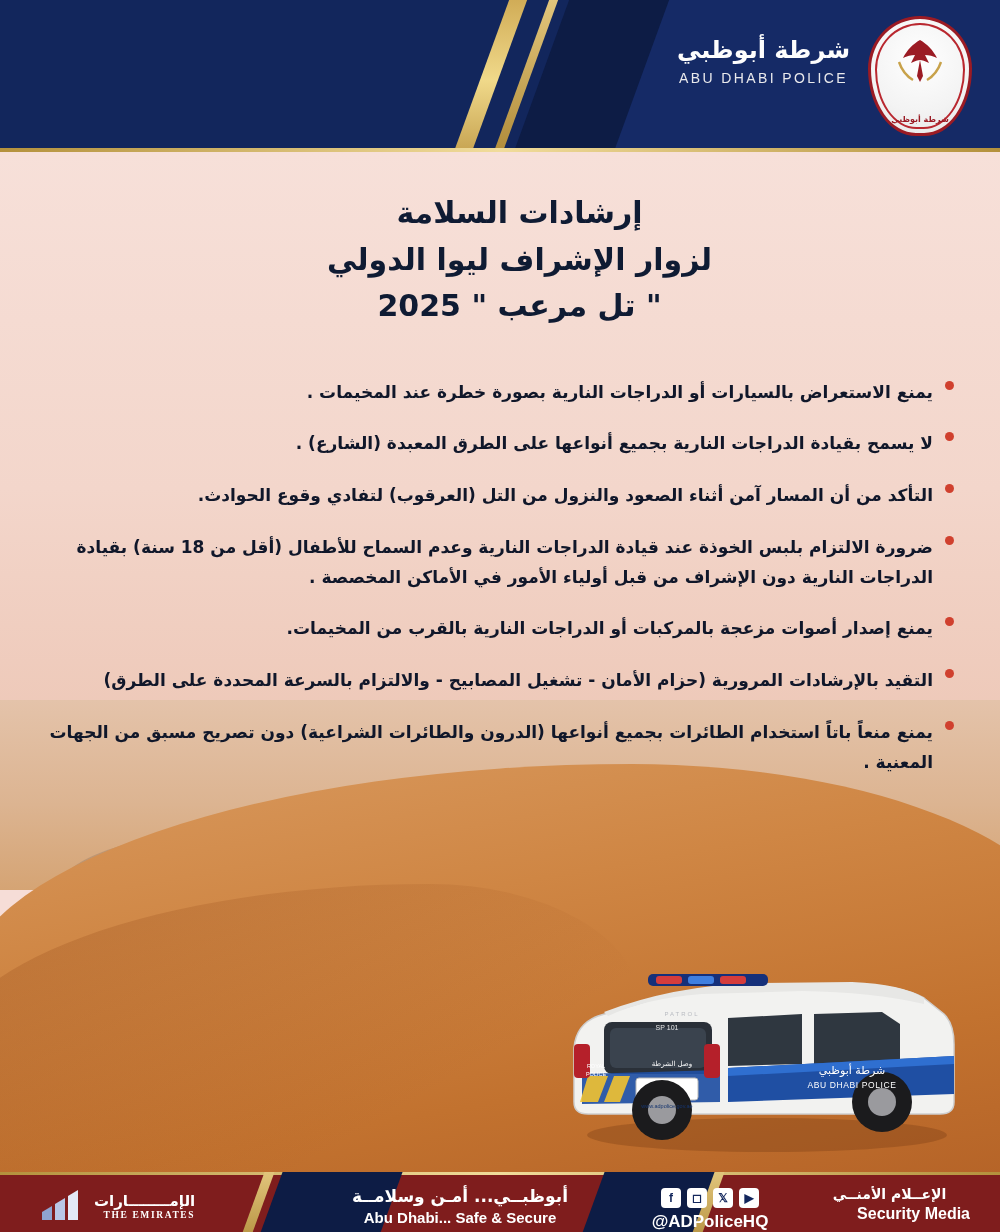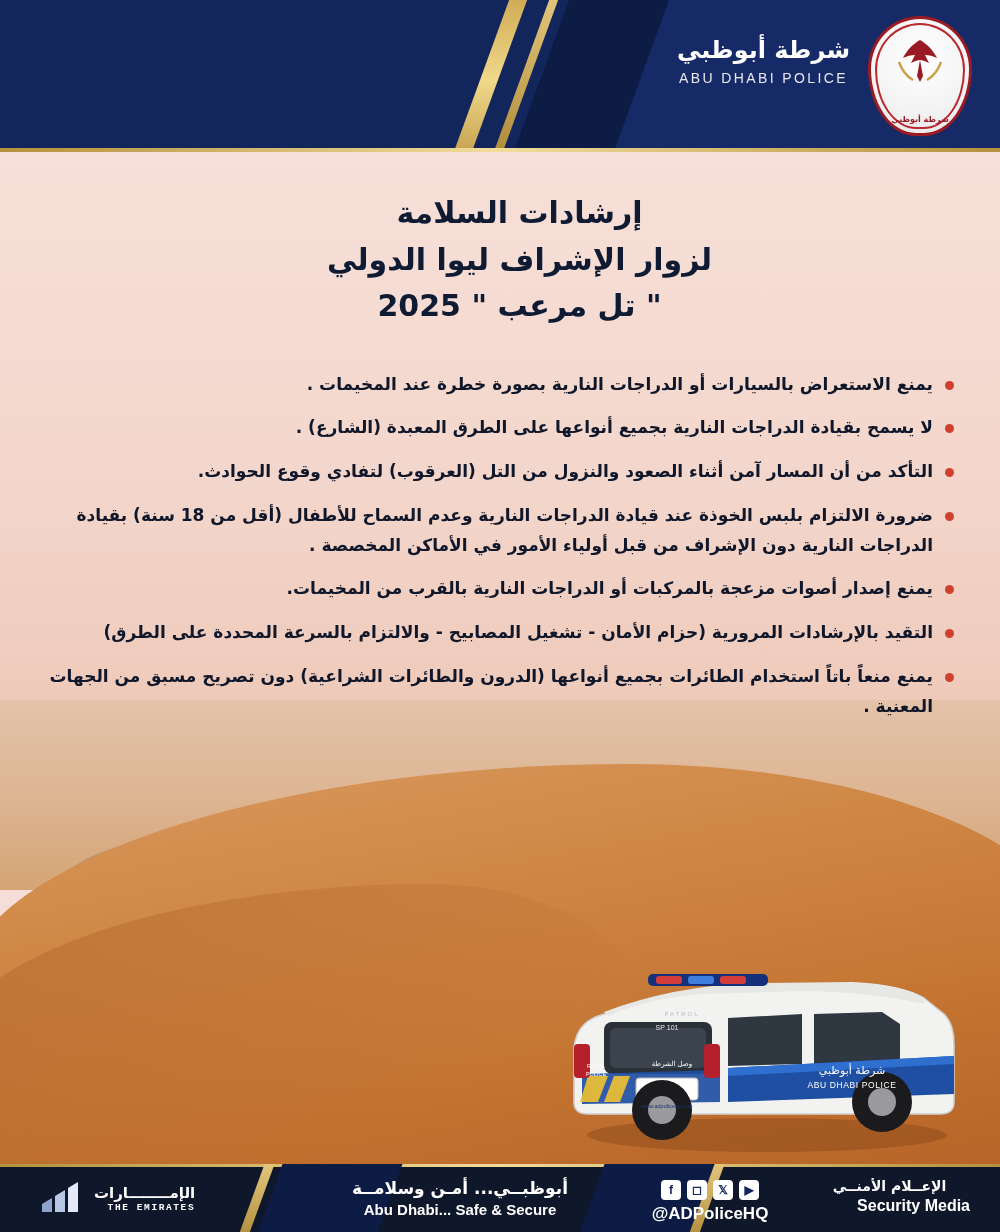--- a/index.html
+++ b/index.html
@@ -180,27 +180,28 @@
     margin-top: 11px;
     margin-left: 12px;
   }
   .bullet-text {
     flex: 1 1 auto;
     font-size: 17px;
     font-weight: bold;
     line-height: 1.75;
     text-align: right;
     color: #10172a;
+    margin-top: 8px;
   }
 
   
   .footer {
     position: absolute; bottom: 0; left: 0;
-    width: 1000px; height: 68px;
-    background: #0f172a;
+    width: 1000px; height: 60px;
+    background: #7f1d1d;
     z-index: 8;
     overflow: hidden;
   }
   .footer-top-gold {
     position: absolute; top: 0; left: 0; width: 1000px; height: 3px;
     background: linear-gradient(90deg,#b4913c,#f1dc9b,#b4913c);
   }
   .footer-wedge-a {
     position: absolute; top: -10px; left: 250px;
     width: 10px; height: 100px;
@@ -226,21 +227,21 @@
     transform: skewX(-20deg);
   }
   .emirates-logo {
     position: absolute; top: 14px; left: 38px;
     display: flex; align-items: center; gap: 10px;
     direction: ltr;
   }
   .emirates-mark { width: 46px; height: 40px; }
   .emirates-words { color:#fff; text-align: right; }
   .emirates-ar { font-size: 15px; font-weight: bold; letter-spacing: 1px; }
-  .emirates-en { font-size: 9.5px; letter-spacing: 1.6px; font-weight: bold; font-family: Liberation Mono, monospace; }
+  .emirates-en { font-size: 9.5px; letter-spacing: 1.6px; font-weight: bold; font-family: Liberation Serif, serif; }
 
   .slogan {
     position: absolute; top: 14px; left: 330px;
     text-align: center; color: #fff; width: 260px;
   }
   .slogan-ar { font-size: 17px; font-weight: bold; margin-bottom: 3px; }
   .slogan-en { font-size: 15px; font-weight: bold; font-family: "Liberation Sans", sans-serif; }
 
   .social {
     position: absolute; top: 16px; left: 630px;

